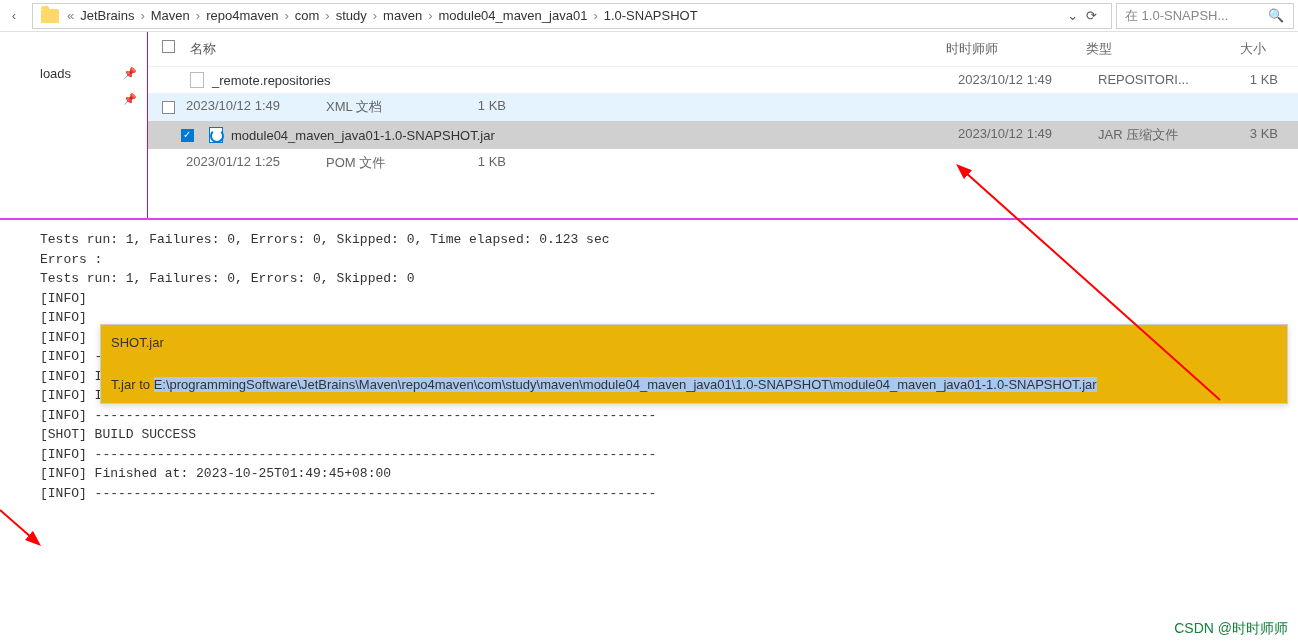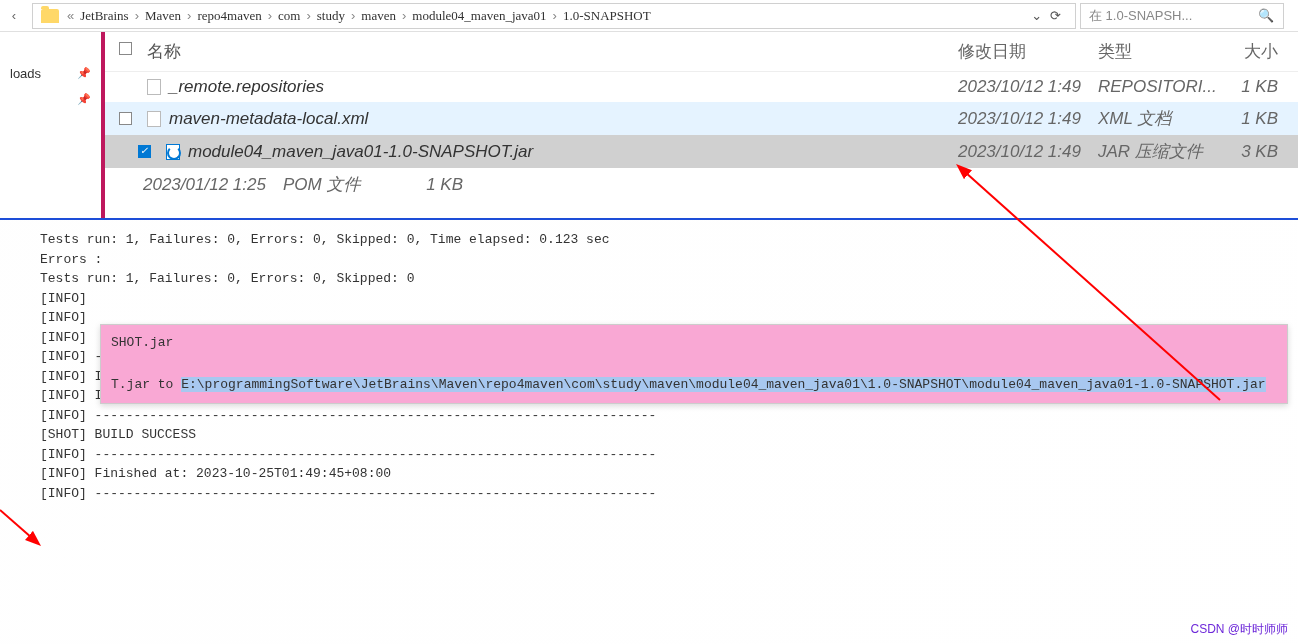--- a/index.html
+++ b/index.html
@@ -4,65 +4,65 @@
   <style>
     * { margin: 0; padding: 0; box-sizing: border-box; }
     body { font-family: "Microsoft YaHei", "Segoe UI", sans-serif; font-size: 13px; color: #333; background: #fff; width: 1298px; height: 644px; overflow: hidden; position: relative; }
     
     .top-bar { display: flex; align-items: center; height: 32px; border-bottom: 1px solid #e0e0e0; }
     .nav-left { display: flex; align-items: center; gap: 4px; padding: 0 6px; }
     .nav-arrow { width: 16px; height: 16px; display: flex; align-items: center; justify-content: center; color: #666; cursor: pointer; }
     .breadcrumb { display: flex; align-items: center; flex: 1; padding: 2px 8px; border: 1px solid #d0d0d0; height: 26px; margin: 0 4px; }
     .folder-icon { width: 18px; height: 14px; background: #ffd868; border-radius: 2px 2px 0 0; position: relative; margin-right: 6px; }
     .folder-icon::before { content: ''; position: absolute; top: -3px; left: 0; width: 8px; height: 3px; background: #ffd868; border-radius: 2px 2px 0 0; }
-    .crumb { color: #333; padding: 0 4px; cursor: pointer; font-family: Liberation Serif, serif; }
+    .crumb { color: #333; padding: 0 4px; cursor: pointer; }
     .crumb-sep { color: #888; padding: 0 2px; }
     .crumb-end { display: flex; align-items: center; margin-left: auto; gap: 8px; padding-right: 6px; }
     .dd-arrow, .refresh-icon { color: #555; cursor: pointer; }
-    .search-box { display: flex; align-items: center; border: 1px solid #d0d0d0; height: 26px; width: 204px; padding: 0 8px; margin-right: 14px; color: #888; }
+    .search-box { display: flex; align-items: center; border: 1px solid #d0d0d0; height: 26px; width: 178px; padding: 0 8px; margin-right: 4px; color: #888; }
     .search-ph { flex: 1; overflow: hidden; white-space: nowrap; text-overflow: ellipsis; }
     .search-icon { color: #555; }
     
     .main-area { display: flex; height: 186px; }
-    .nav-pane { width: 105px; border-right: 4px solid #be185d; }
+    .nav-pane { width: 118px; border-right: 1px solid #be185d; margin-left: 30px; }
     .nav-item { display: flex; align-items: center; padding: 6px 10px; color: #333; justify-content: space-between; }
     .pin-icon { color: #aaa; font-size: 11px; }
     
     .file-pane { flex: 1; }
-    .file-header { display: flex; padding: 8px 0 8px 14px; border-bottom: 1px solid #eee; color: #555; font-size: 17px; }
+    .file-header { display: flex; padding: 8px 12px 8px 14px; border-bottom: 1px solid #eee; color: #555; font-size: 13px; }
     .col-check { width: 24px; }
     .col-name { flex: 1; padding-left: 4px; }
     .col-date { width: 140px; }
     .col-type { width: 120px; }
     .col-size { width: 80px; text-align: right; padding-right: 20px; }
     
-    .file-row { display: flex; align-items: center; padding: 5px 0 5px 14px; font-size: 17px; font-style: italic; }
+    .file-row { display: flex; padding: 5px 0 5px 14px; font-size: 13px; }
     .file-row.hover { background: #e5f3ff; }
     .file-row.selected { background: #cce8d8; background: #d0d0d0; padding-left: 33px; }
     .file-row .col-check { display: flex; align-items: center; }
     .chk { width: 13px; height: 13px; border: 1px solid #888; display: inline-block; background: #fff; }
     .chk.checked { background: #0078d4; border-color: #0078d4; position: relative; }
     .chk.checked::after { content: '✓'; color: #fff; font-size: 10px; position: absolute; top: -1px; left: 1px; }
     .file-icon { width: 14px; height: 16px; border: 1px solid #bbb; background: #fff; margin-right: 8px; display: inline-block; position: relative; }
     .file-icon.jar { border-color: #0078d4; }
     .file-icon.jar::after { content: ''; position: absolute; width: 10px; height: 10px; border: 2px solid #0078d4; border-radius: 50%; border-top-color: transparent; top: 1px; left: 0px; }
     .fn { display: flex; align-items: center; }
     .col-date, .col-type, .col-size { color: #666; }
     
-    .console { font-family: "Consolas", "Courier New", monospace; font-size: 13px; line-height: 1.5; padding: 10px 6px 10px 40px; background: rgba(255,255,255,0.85); position: relative; border-top: 2px solid #1d4ed8; height: 426px; overflow: hidden; }
+    .console { font-family: "Consolas", "Courier New", monospace; font-size: 13px; line-height: 1.5; padding: 10px 6px 10px 40px; background: rgba(255,255,255,0.85); position: relative; border-top: 2px solid #d946ef; height: 426px; overflow: hidden; }
     .console::before { content: ''; position: absolute; inset: 0; background: linear-gradient(135deg, rgba(200,200,200,0.1) 0%, rgba(220,220,220,0.15) 100%); z-index: -1; }
     .cl { white-space: pre; color: #333; }
     .link { color: #1a6fb8; text-decoration: underline; }
     .hl { background: #a8c8f0; }
     
-    .tooltip { position: absolute; background: #f9a8d4; border: 1px solid #ccc; padding: 8px 10px; font-family: Liberation Mono, monospace; font-size: 13px; line-height: 1.6; top: 324px; left: 100px; right: 10px; box-shadow: 0 2px 6px rgba(0,0,0,0.15); z-index: 10; }
+    .tooltip { position: absolute; background: #eab308; border: 1px solid #ccc; padding: 8px 10px; font-family: Liberation Sans, sans-serif; font-size: 13px; line-height: 1.6; top: 324px; left: 100px; right: 10px; box-shadow: 0 2px 6px rgba(0,0,0,0.15); z-index: 10; }
     .tooltip .hl { background: #a8c8f0; }
     
     .arrow-svg { position: absolute; pointer-events: none; z-index: 20; }
-    .watermark { position: absolute; bottom: 6px; right: 10px; color: #6d28d9; font-size: 12px; }
+    .watermark { position: absolute; bottom: 6px; right: 10px; color: #15803d; font-size: 14px; }
     .header-chk { width: 13px; height: 13px; border: 1px solid #888; display: inline-block; }
   </style>
 </head>
 <body>
 
 <div class="top-bar">
   <div class="nav-left">
     <span class="nav-arrow">‹</span>
   </div>
   <div class="breadcrumb">
@@ -89,42 +89,38 @@
     </div>
     <div class="nav-item">
       <span></span>
       <span class="pin-icon">📌</span>
     </div>
   </div>
   <div class="file-pane">
     <div class="file-header">
       <div class="col-check"><span class="header-chk"></span></div>
       <div class="col-name">名称</div>
-      <div class="col-date">修改日期</div>
+      <div class="col-date">时时师师</div>
       <div class="col-type">类型</div>
       <div class="col-size">大小</div>
     </div>
     <div id="file-rows">
         <div class="file-row ">
           <div class="col-check"></div>
           <div class="col-name fn">
             <span class="file-icon"></span>
             <span>_remote.repositories</span>
           </div>
           <div class="col-date">2023/10/12 1:49</div>
           <div class="col-type">REPOSITORI...</div>
           <div class="col-size">1 KB</div>
         </div>
         <div class="file-row hover">
           <div class="col-check">
             <span class="chk"></span>
-          </div>
-          <div class="col-name fn">
-            <span class="file-icon"></span>
-            <span>maven-metadata-local.xml</span>
           </div>
           <div class="col-date">2023/10/12 1:49</div>
           <div class="col-type">XML 文档</div>
           <div class="col-size">1 KB</div>
         </div>
         <div class="file-row selected">
           <div class="col-check">
             <span class="chk checked"></span>
           </div>
           <div class="col-name fn">

